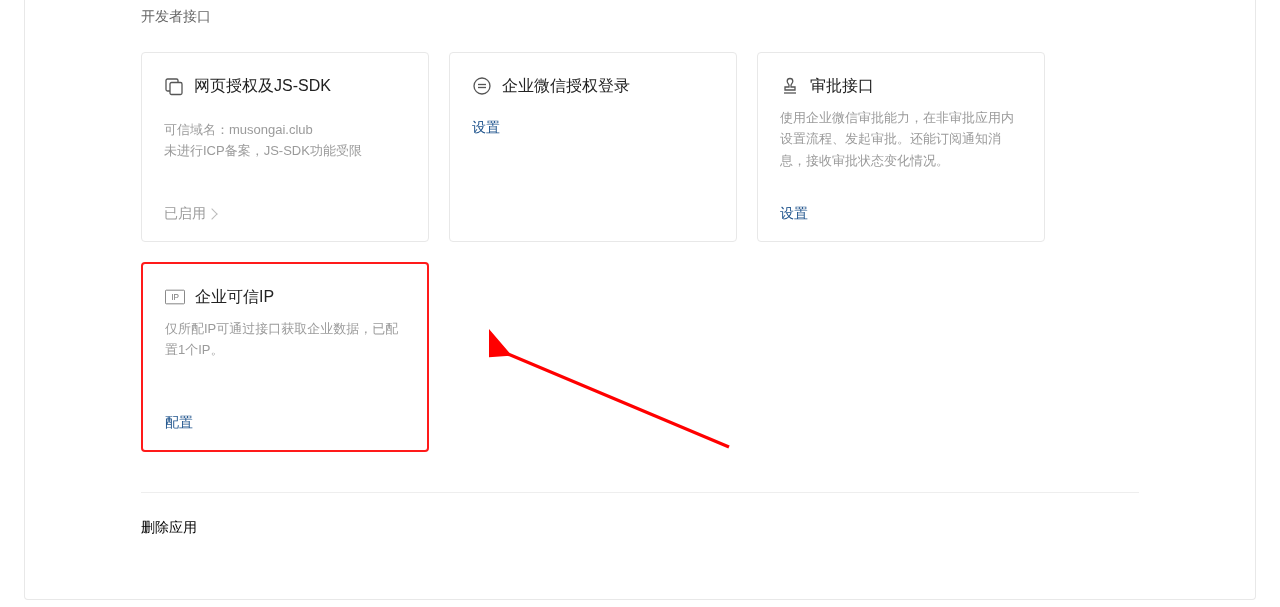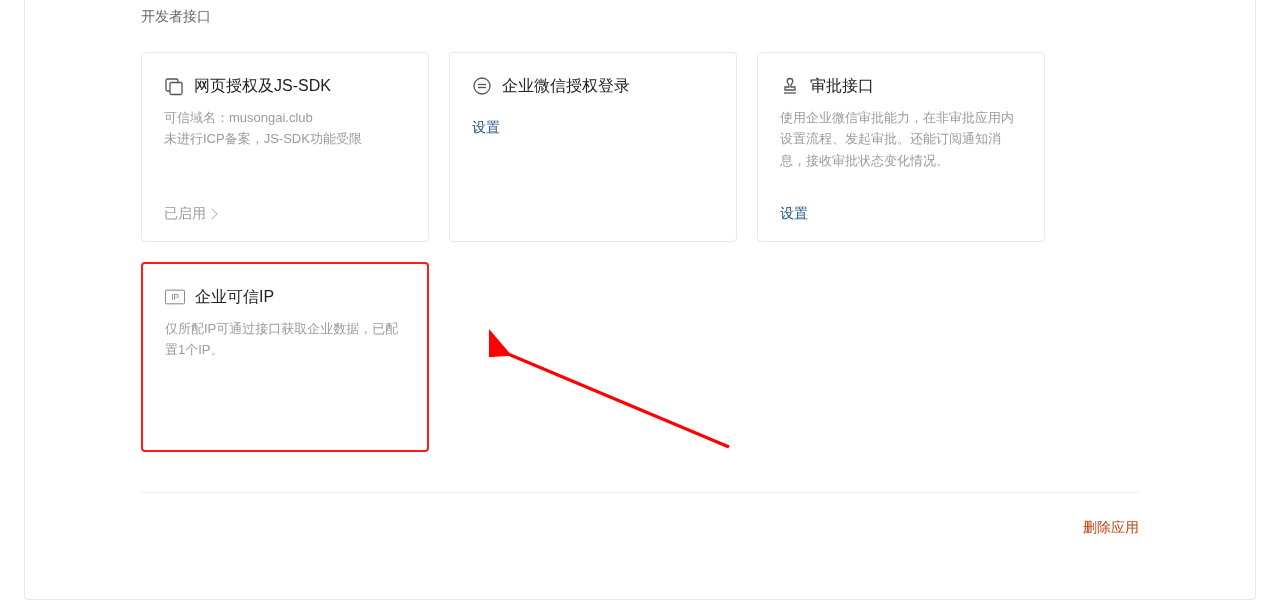--- a/index.html
+++ b/index.html
@@ -86,23 +86,22 @@
       justify-content: flex-start;
       color: #666;
     }
     .divider {
       border: none;
       border-top: 1px solid #eee;
       margin: 40px 0 26px 0;
     }
     .delete-link {
       font-size: 14px;
-      color: #c2410c;
+      color: #000000;
       cursor: pointer;
-      text-align: right;
     }
     .arrow-annotation {
       position: absolute;
       left: 464px;
       top: 312px;
       pointer-events: none;
     }
   </style>
 </head>
 <body>
@@ -115,21 +114,21 @@
     <div class="card">
       <div class="card-header">
         <span class="icon-box">
           <svg width="20" height="20" viewBox="0 0 20 20" fill="none" stroke="#555" stroke-width="1.3">
             <rect x="2" y="3" width="12" height="12" rx="1.5"></rect>
             <rect x="6" y="6.5" width="12" height="12" rx="1.5" fill="#fff"></rect>
           </svg>
         </span>
         <span class="card-title">网页授权及JS-SDK</span>
       </div>
-      <div class="card-desc" style="white-space: pre-line;">可信域名：musongai.club
+      <div class="card-desc" style="white-space: pre-line; margin-top: 12px;">可信域名：musongai.club
 未进行ICP备案，JS-SDK功能受限</div>
       <div class="card-action muted">
         <span>已启用</span>
         <span class="chevron"></span>
       </div>
     </div>
 
     <div class="card">
       <div class="card-header">
         <span class="icon-box">
@@ -166,20 +165,23 @@
       <div class="card-header">
         <span class="icon-box">
           <svg width="22" height="16" viewBox="0 0 22 16" fill="none" stroke="#777" stroke-width="1">
             <rect x="0.5" y="0.5" width="21" height="15" rx="1"></rect>
             <text x="11" y="11" text-anchor="middle" font-size="9" fill="#777" stroke="none" font-family="sans-serif">IP</text>
           </svg>
         </span>
         <span class="card-title">企业可信IP</span>
       </div>
       <div class="card-desc">仅所配IP可通过接口获取企业数据，已配置1个IP。</div>
+      <div class="card-action">
+        <span>配置</span>
+      </div>
     </div>
 
   </div>
 
   <hr class="divider">
 
   <div class="delete-link">删除应用</div>
 
   <svg class="arrow-annotation" width="270" height="180" viewBox="0 0 270 180">
     <defs>

